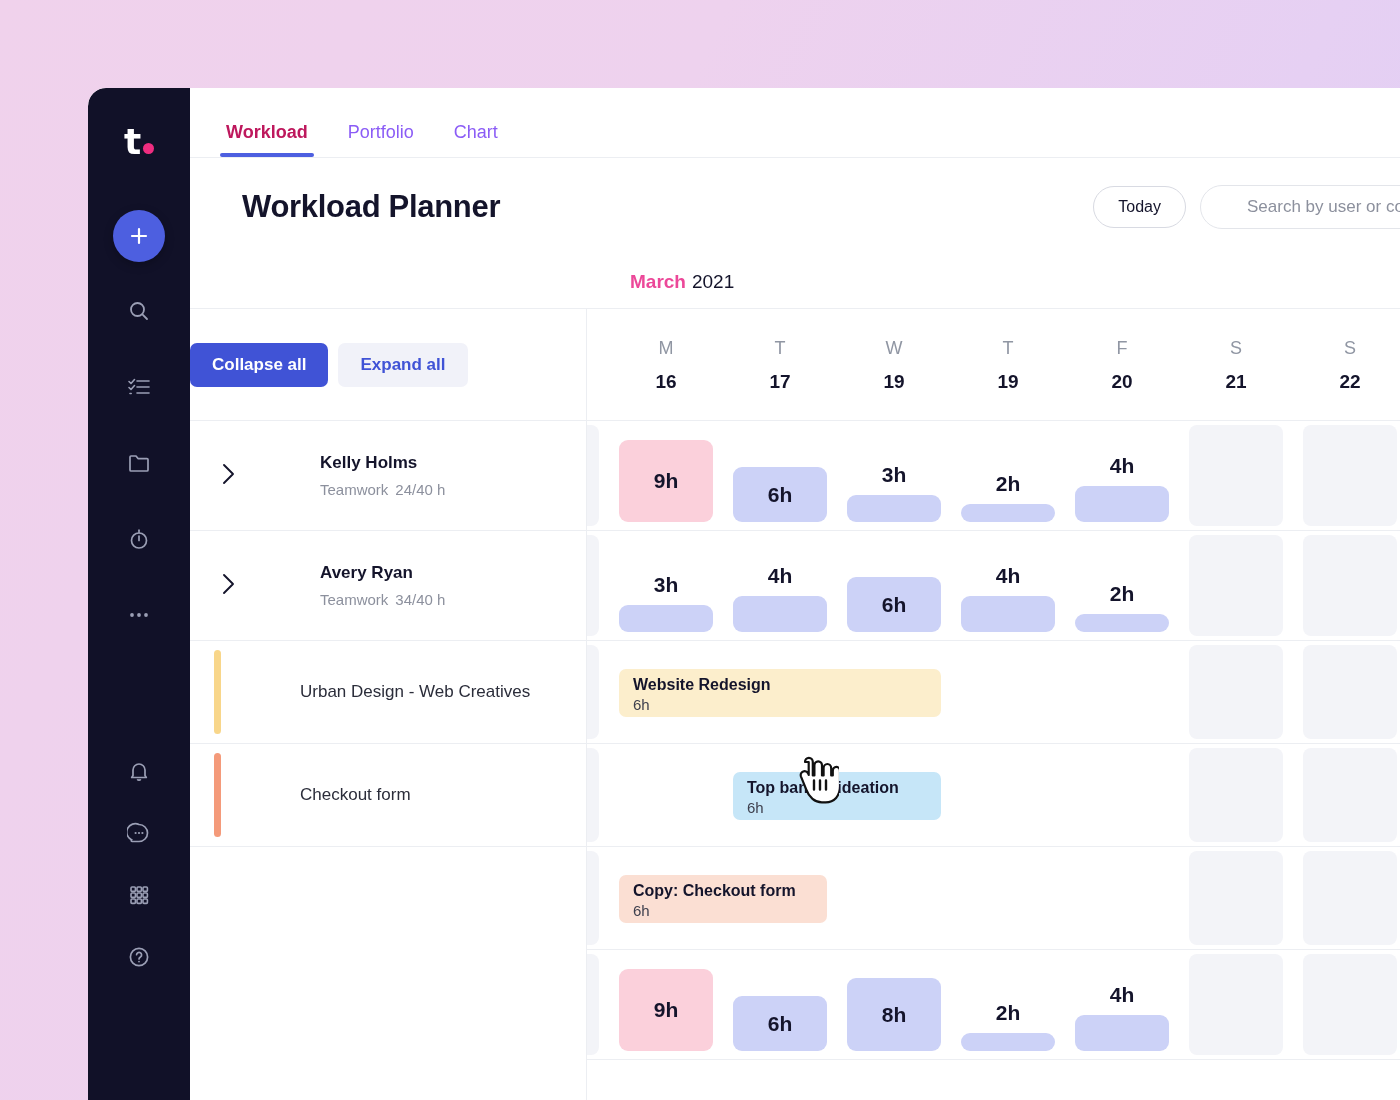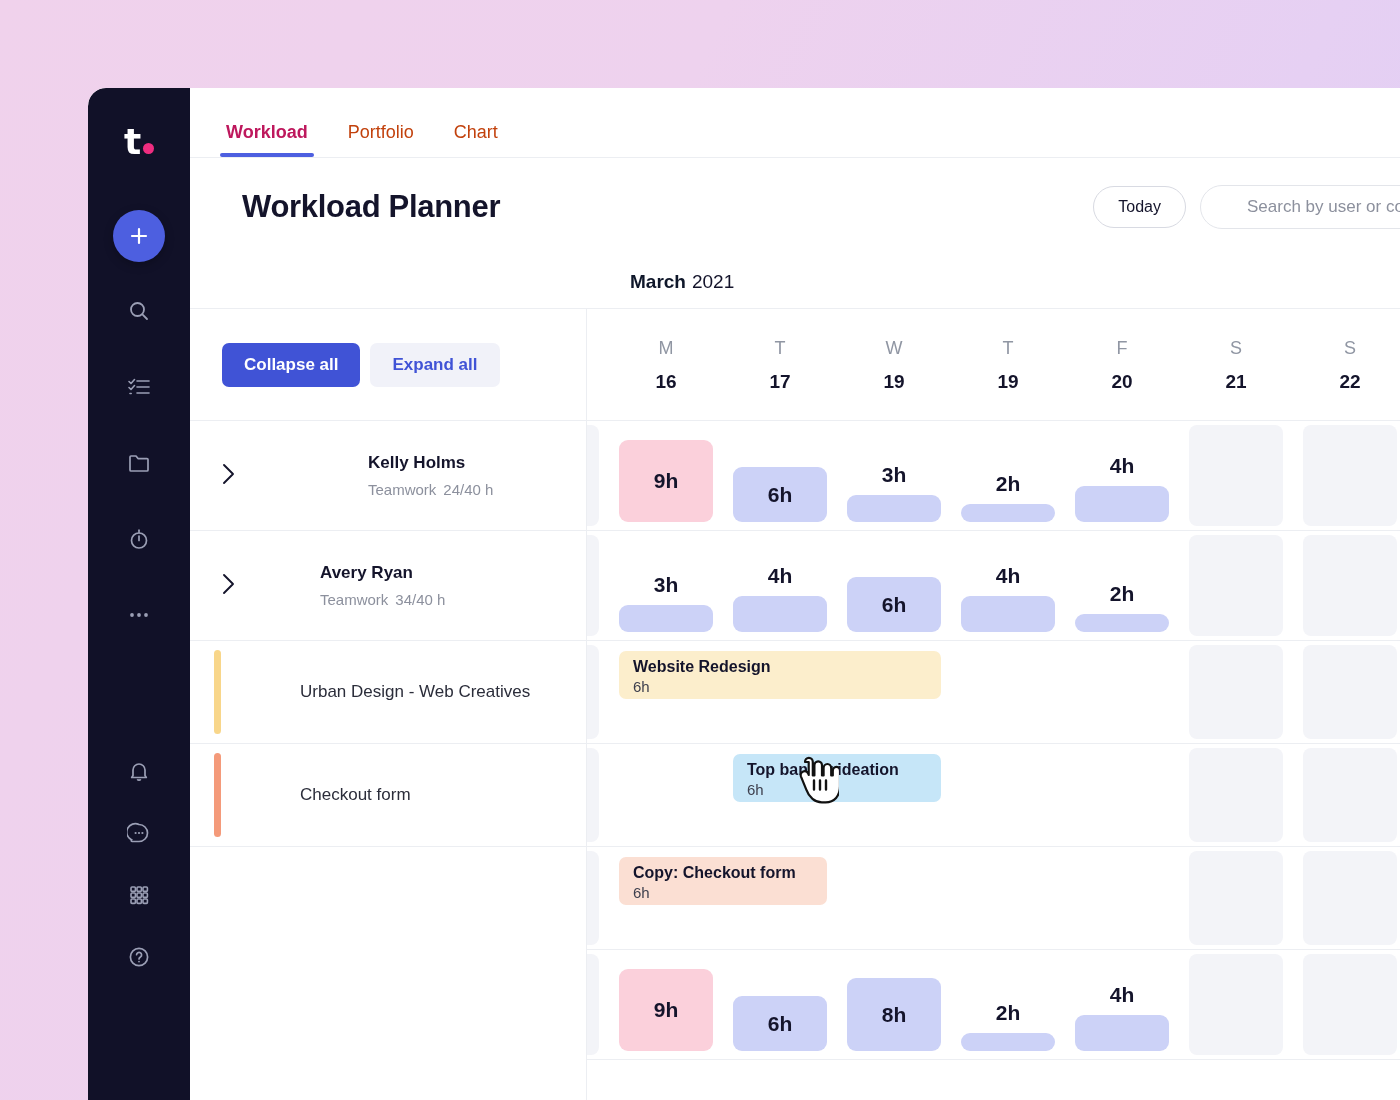--- a/index.html
+++ b/index.html
@@ -68,21 +68,21 @@
   #main { flex: 1; background: #fff; position: relative; display: flex; flex-direction: column; }
 
   
   #tabbar {
     height: 70px; flex: 0 0 70px;
     display: flex; align-items: flex-end;
     padding-left: 32px;
     border-bottom: 1px solid #eceef2;
   }
   .tab {
-    font-size: 18px; color: #c2410c;
+    font-size: 18px; color: #8b5cf6;
     padding: 0 4px 14px 4px;
     margin-right: 32px;
     position: relative;
     white-space: nowrap;
   }
   .tab.active { color: #be185d; font-weight: 700; }
   .tab.active::after {
     content: ""; position: absolute;
     left: -2px; right: -2px; bottom: 0;
     height: 4px; border-radius: 2px; background: #4d5fe0;
@@ -119,33 +119,32 @@
     padding-left: 46px;
   }
   #search-placeholder { color: #8c909d; font-size: 17px; white-space: nowrap; }
 
   
   #month-row {
     height: 52px; flex: 0 0 52px;
     display: flex; align-items: center;
     padding-left: 440px;
   }
-  #month-name { font-size: 19px; font-weight: 700; color: #0f172a; }
+  #month-name { font-size: 19px; font-weight: 700; color: #ec4899; }
   #month-year { font-size: 19px; font-weight: 400; color: #14142b; margin-left: 6px; }
 
   
   #grid { flex: 1; display: flex; border-top: 1px solid #eceef2; min-height: 0; }
   #grid-left { width: 397px; flex: 0 0 397px; border-right: 1px solid #eceef2; }
   #grid-right { flex: 1; position: relative; overflow: hidden; }
 
   
   .hdr-left {
     height: 112px;
     display: flex; align-items: center;
-    padding-left: 32px;
     border-bottom: 1px solid #eceef2;
   }
   .btn-collapse {
     height: 44px; padding: 0 22px; border-radius: 7px;
     background: #4053d6; color: #fff;
     font-size: 17px; font-weight: 700;
     display: flex; align-items: center; justify-content: center;
   }
   .btn-expand {
     height: 44px; padding: 0 22px; border-radius: 7px;
@@ -206,21 +205,21 @@
     display: flex; align-items: center; justify-content: center;
   }
   .hour-bar span {
     font-size: 21px; font-weight: 700; color: #14142b;
     position: absolute; top: -32px;
     white-space: nowrap;
   }
   .hour-bar.tall span { position: static; top: auto; }
 
   .task-chip {
-    position: absolute; top: 10px;
+    position: absolute; top: 28px;
     height: 48px; border-radius: 7px;
     padding: 7px 12px 0 14px;
   }
   .chip-title { font-size: 16px; font-weight: 700; color: #14142b; white-space: nowrap; }
   .chip-hours { font-size: 15px; color: #3d3f4d; margin-top: 2px; }
 
   
   #cursor { position: absolute; left: 705px; top: 668px; z-index: 60; pointer-events: none; }
 </style>
 </head>
@@ -341,21 +340,21 @@
       <span id="month-year">2021</span>
     </div>
 
     <div id="grid">
       <div id="grid-left">
         <div class="hdr-left">
           <div class="btn-collapse">Collapse all</div>
           <div class="btn-expand">Expand all</div>
         </div>
         <div id="left-rows">
-            <div class="row-left" style="height: 110px; gap: 48px;">
+            <div class="row-left" style="height: 110px;">
               <div class="chevron"><svg width="13" height="22" viewBox="0 0 13 22" fill="none" stroke="currentColor" stroke-width="1.9" stroke-linecap="round" stroke-linejoin="round">
                   <path d="M2 2l9 9-9 9"></path>
                 </svg></div>
               <div class="person-meta">
                 <div class="person-name">Kelly Holms</div>
                 <div class="person-sub"><span class="team">Teamwork</span><span>24/40 h</span></div>
               </div>
             </div>
             <div class="row-left" style="height: 110px;">
               <div class="chevron"><svg width="13" height="22" viewBox="0 0 13 22" fill="none" stroke="currentColor" stroke-width="1.9" stroke-linecap="round" stroke-linejoin="round">

